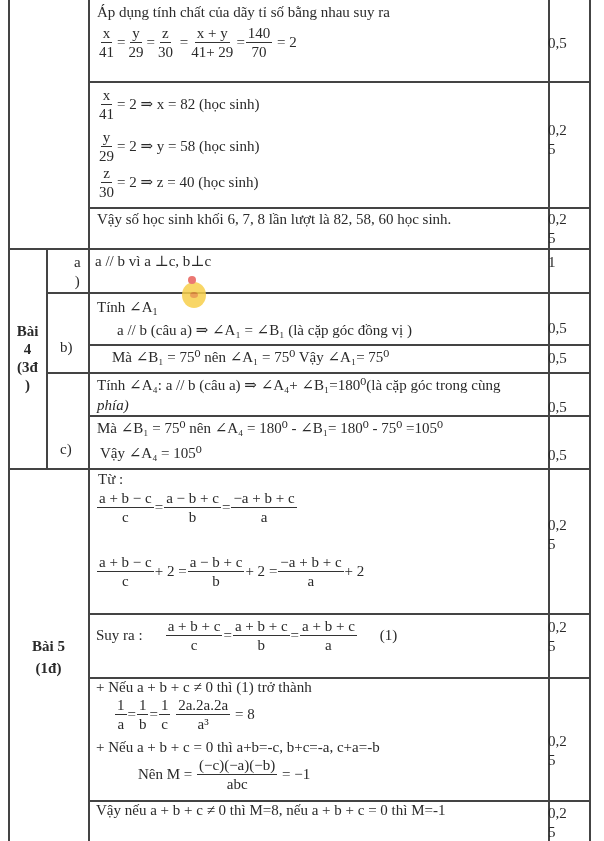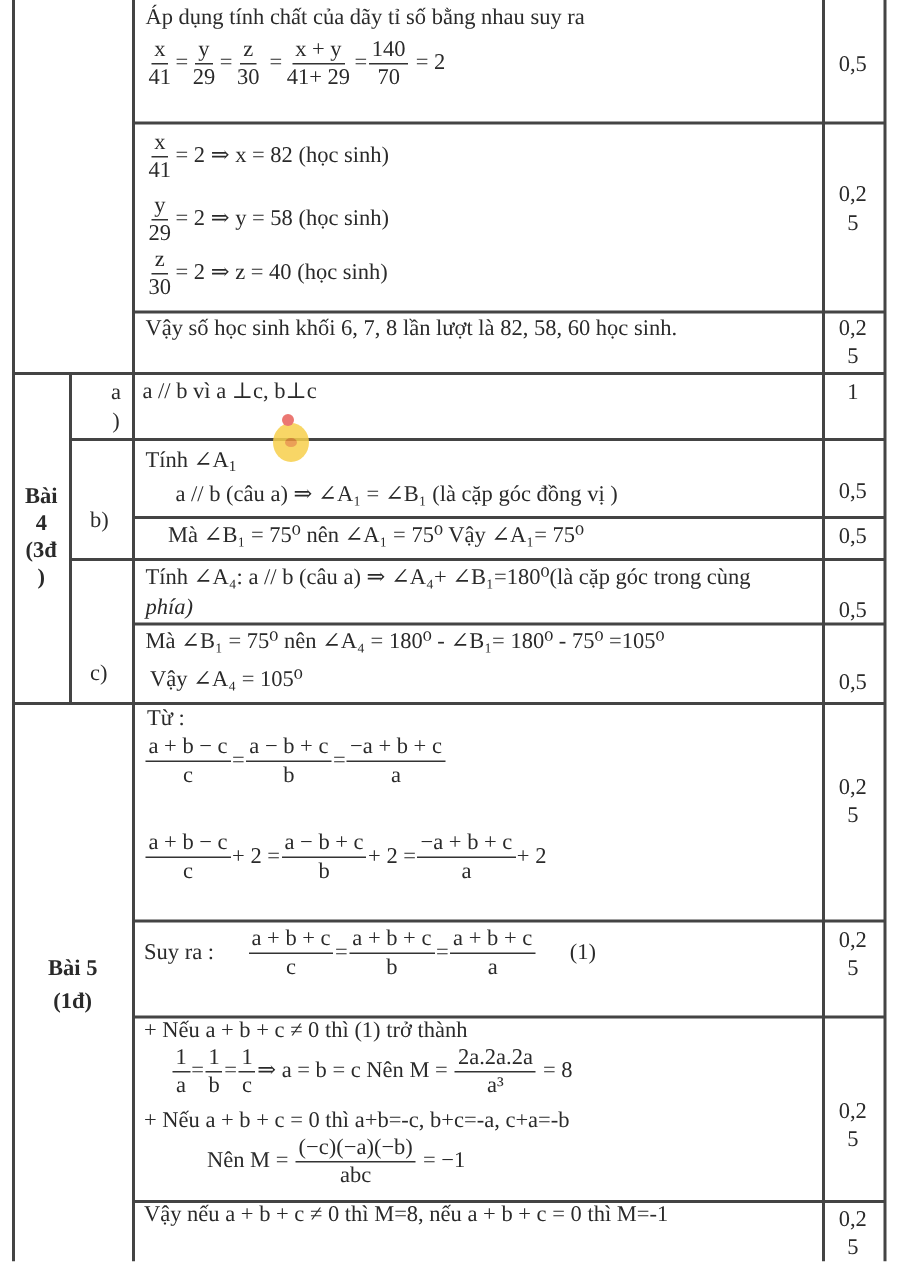--- a/index.html
+++ b/index.html
@@ -2,21 +2,21 @@
 <html><head>
 <meta charset="utf-8">
 <style>
   html, body { margin:0; padding:0; background:#ffffff; }
   body { width:604px; height:841px; position:relative; overflow:hidden;
          font-family:"Liberation Serif","DejaVu Serif",serif; color:#2a2a2a; font-size:15px; }
   .ln { position:absolute; background:#444; }
   .h { height:1.5px; }
   .v { width:1.5px; }
   .t { position:absolute; white-space:nowrap; line-height:1.15; }
-  .score { position:absolute; width:41px; text-align:center; left:548px; line-height:1.25; font-size:15px; }
+  .score { position:absolute; width:41px; left:548px; line-height:1.25; font-size:15px; }
   .frac { display:inline-flex; flex-direction:column; align-items:center; vertical-align:middle; margin:0 1px; }
   .frac .n { border-bottom:1px solid #333; padding:0 2px; line-height:1.2; }
   .frac .d { padding:0 2px; line-height:1.2; }
   .math { display:inline-flex; align-items:center; white-space:nowrap; }
   .lbl { position:absolute; font-weight:bold; text-align:center; line-height:1.2; font-size:15px; }
   sub { font-size:10px; vertical-align:-3px; }
   .wm { position:absolute; left:180px; top:274px; display:flex; align-items:center; opacity:0.85; }
   .wm-text { font-family:"DejaVu Sans",sans-serif; font-weight:bold; font-size:34px; color:#f5b73b; letter-spacing:-1px; }
   .chick { width:28px; height:36px; position:relative; margin-right:6px; }
 </style>
@@ -227,21 +227,21 @@
         <span class="d">a</span>
       </span>=
     <span class="frac">
         <span class="n">1</span>
         <span class="d">b</span>
       </span>=
     <span class="frac">
         <span class="n">1</span>
         <span class="d">c</span>
       </span>
-    <span>⇒ a = b = c Nên M =</span>&nbsp;
+    &nbsp;
     <span class="frac">
         <span class="n">2a.2a.2a</span>
         <span class="d">a³</span>
       </span>&nbsp;
     <span>= 8</span>
   </div>
   <div class="t" style="left:96px;top:739px;text-align:center;">+ Nếu a + b + c = 0 thì a+b=-c,  b+c=-a,  c+a=-b</div>
   <div class="t math" style="left:138px;top:756px;">
     <span>Nên M =</span>&nbsp;
     <span class="frac">

